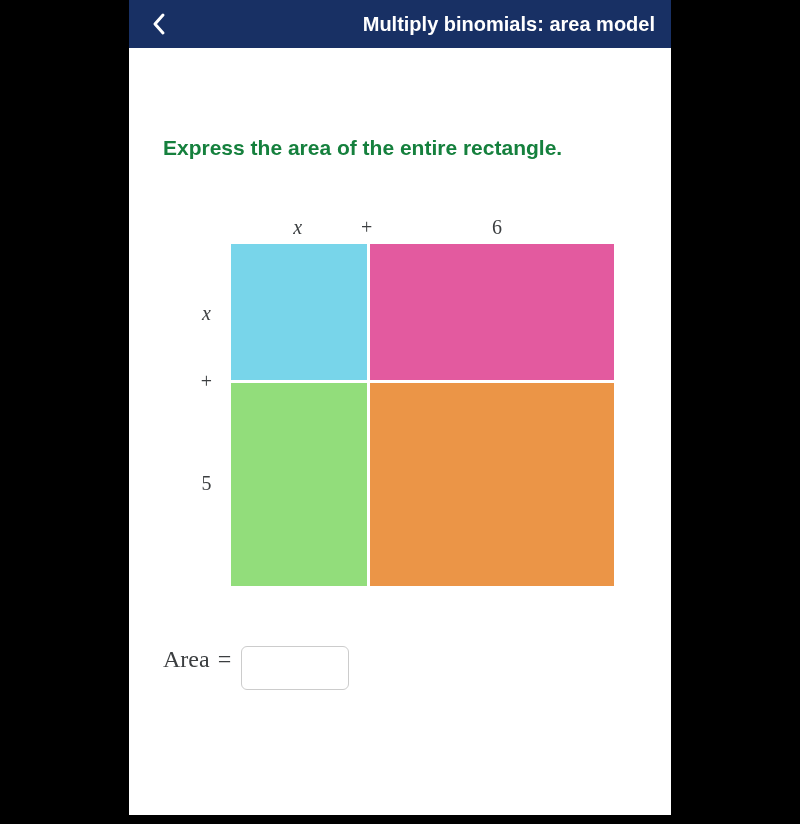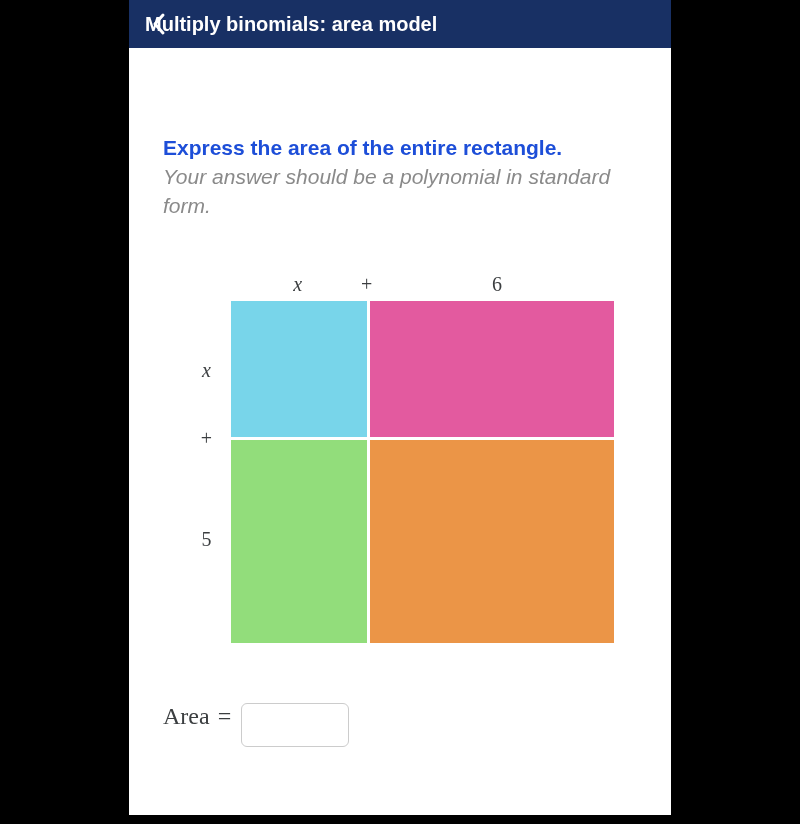--- a/index.html
+++ b/index.html
@@ -43,37 +43,37 @@
     }
     .back-btn svg {
       width: 16px;
       height: 24px;
     }
     .header-title {
       color: #fff;
       font-size: 20px;
       font-weight: 700;
       width: 100%;
-      text-align: left;
+      text-align: right;
     }
     .content {
       background: #fff;
       flex: 1;
       padding: 28px 34px 24px 34px;
       display: flex;
       flex-direction: column;
     }
     .question-block {
       margin-top: 58px;
       margin-bottom: 46px;
     }
     .question-bold {
       font-size: 21px;
       font-weight: 700;
-      color: #1d4ed8;
+      color: #15803d;
       margin-bottom: 2px;
       line-height: 1.3;
     }
     .question-sub {
       font-size: 21px;
       font-weight: 400;
       font-style: italic;
       color: #8a8a8a;
       line-height: 1.35;
     }
@@ -193,21 +193,20 @@
     <div class="back-btn">
       <svg viewBox="0 0 16 24">
         <polyline points="12,3 4,12 12,21" fill="none" stroke="#fff" stroke-width="3" stroke-linecap="round" stroke-linejoin="round"></polyline>
       </svg>
     </div>
     <div class="header-title">Multiply binomials: area model</div>
   </div>
   <div class="content">
     <div class="question-block">
       <div class="question-bold">Express the area of the entire rectangle.</div>
-      <div class="question-sub">Your answer should be a polynomial in standard form.</div>
     </div>
     <div class="diagram-wrapper">
       <div class="diagram">
         <div class="col-labels">
           <div class="col-label-x">x</div>
           <div class="col-label-plus">+</div>
           <div class="col-label-6">6</div>
         </div>
         <div class="grid-area">
           <div class="row-labels">

